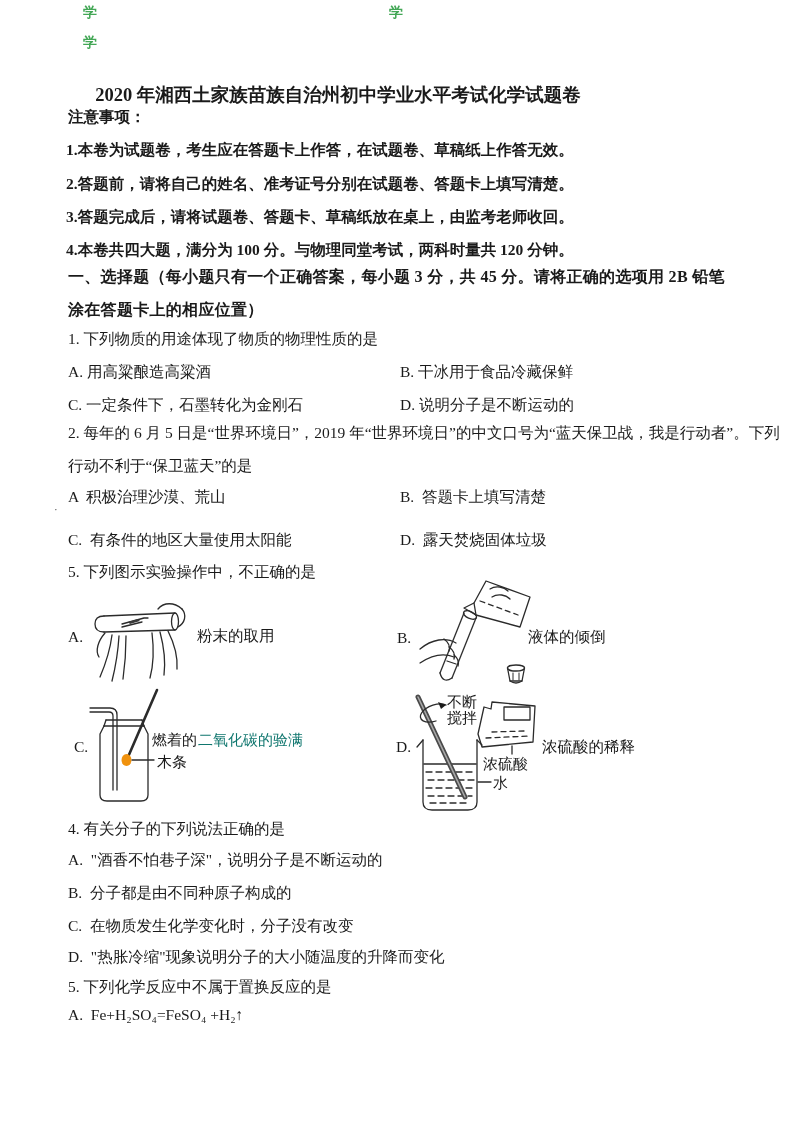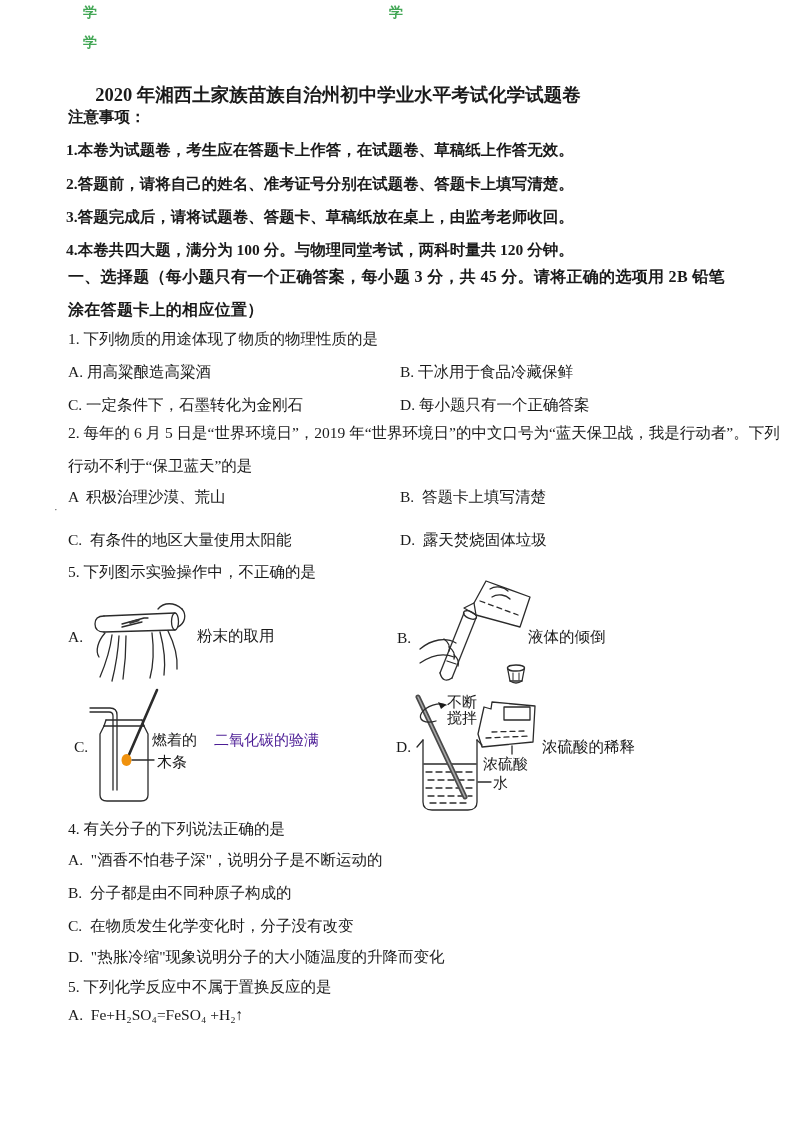--- a/index.html
+++ b/index.html
@@ -12,21 +12,21 @@
   .bold{font-weight:bold;}
   .sec{font-size:16px;font-weight:bold;letter-spacing:.3px;text-align:right;}
   .title{
     position:absolute;left:0;top:82px;width:676px;margin:0;text-align:center;
     font-size:18.5px;font-weight:bold;white-space:pre;
   }
   .wm{
     position:absolute;font-family:"DejaVu Sans","Liberation Sans",sans-serif;
     font-weight:bold;font-size:14px;color:#2f9e44;opacity:.9;
   }
-  .gray{color:#4c1d95;margin-left:16px;}
+  .gray{color:#0f766e;}
   .dlabel{position:absolute;font-size:15.5px;white-space:pre;}
   .small-note{position:absolute;font-size:15px;white-space:pre;}
   svg.diagram{position:absolute;overflow:visible;}
   .stray{position:absolute;font-size:11px;color:#444;}
 </style>
 </head>
 <body>
 
 <div>
 
@@ -42,21 +42,21 @@
   <div class="line bold" style="left:66px;top:207px"><span>3.</span><span>答题完成后，请将试题卷、答题卡、草稿纸放在桌上，由监考老师收回。</span></div>
   <div class="line bold" style="left:66px;top:240px"><span>4.</span><span>本卷共四大题，满分为 </span><span>100</span><span> 分。与物理同堂考试，两科时量共 </span><span>120</span><span> 分钟。</span></div>
 
   <div class="line sec" style="left:68px;top:267px">一、选择题（每小题只有一个正确答案，每小题 3 分，共 45 分。请将正确的选项用 2B 铅笔</div>
   <div class="line sec" style="left:68px;top:300px">涂在答题卡上的相应位置）</div>
 
   <div class="line" style="left:68px;top:329px">1. 下列物质的用途体现了物质的物理性质的是</div>
   <div class="line" style="left:68px;top:362px">A. 用高粱酿造高粱酒</div>
   <div class="line" style="left:400px;top:362px">B. 干冰用于食品冷藏保鲜</div>
   <div class="line" style="left:68px;top:395px">C. 一定条件下，石墨转化为金刚石</div>
-  <div class="line" style="left:400px;top:395px">D. 每小题只有一个正确答案</div>
+  <div class="line" style="left:400px;top:395px">D. 说明分子是不断运动的</div>
 
   <div class="line" style="left:68px;top:423px">2. 每年的 6 月 5 日是“世界环境日”，2019 年“世界环境日”的中文口号为“蓝天保卫战，我是行动者”。下列</div>
   <div class="line" style="left:68px;top:456px">行动不利于“保卫蓝天”的是</div>
   <div class="line" style="left:68px;top:487px">A  积极治理沙漠、荒山</div>
   <div class="line" style="left:400px;top:487px">B.  答题卡上填写清楚</div>
   <div class="stray" style="left:54px;top:503px">·</div>
   <div class="line" style="left:68px;top:530px">C.  有条件的地区大量使用太阳能</div>
   <div class="line" style="left:400px;top:530px">D.  露天焚烧固体垃圾</div>
 
   <div class="line" style="left:68px;top:562px">5. 下列图示实验操作中，不正确的是</div>

